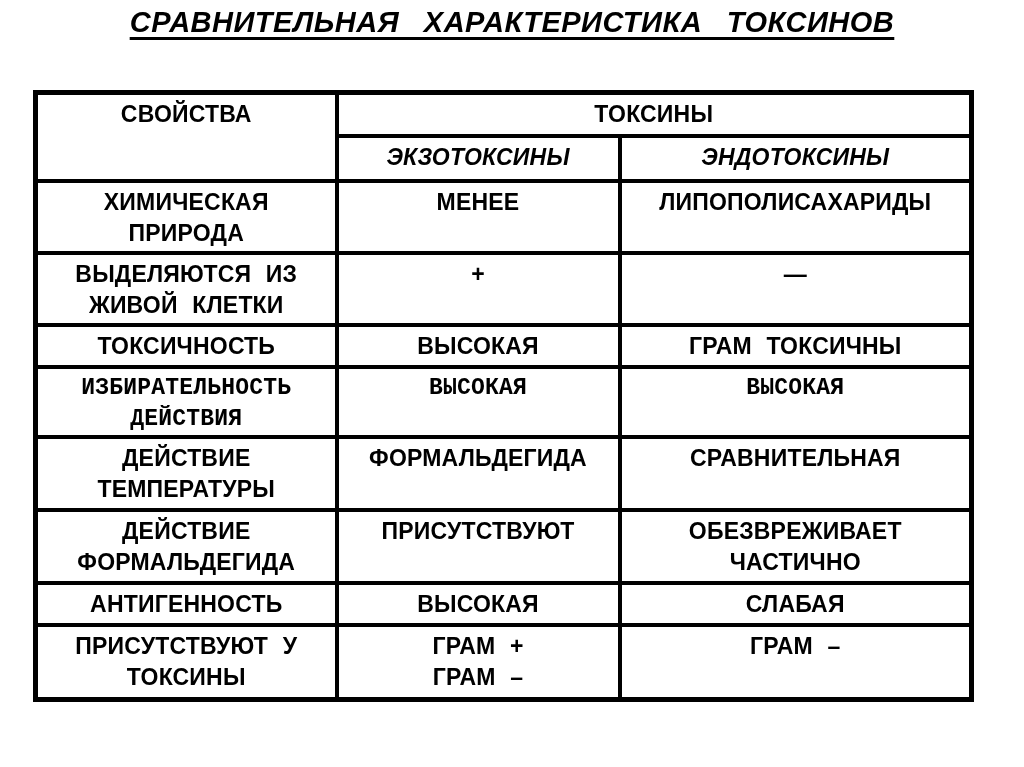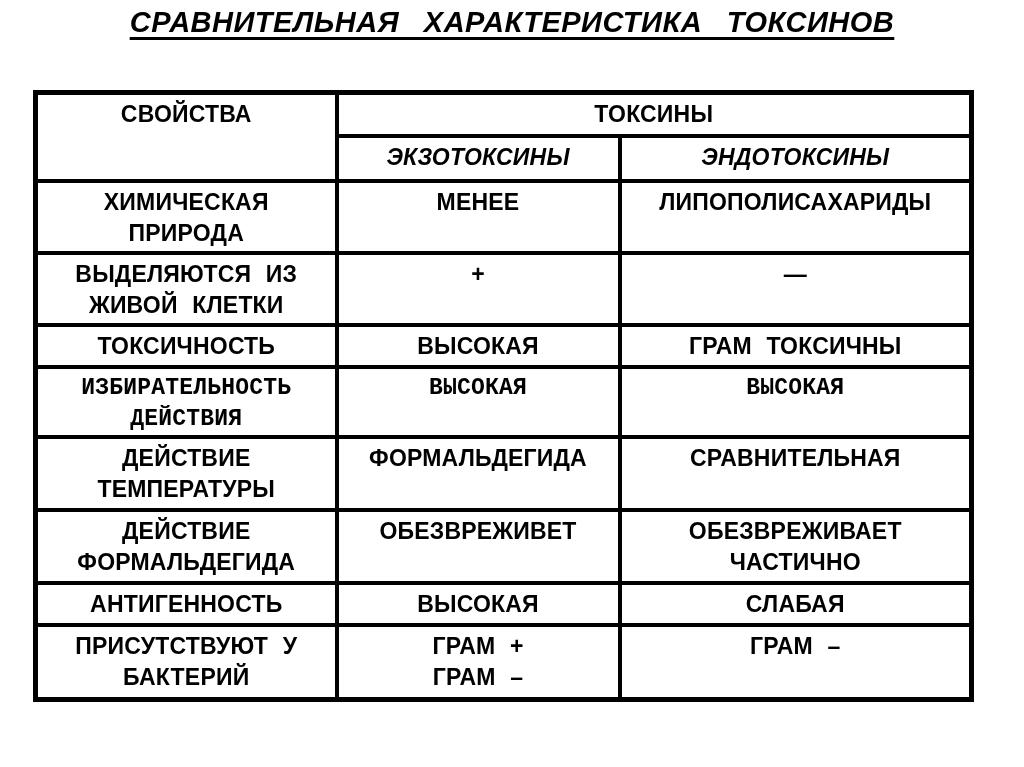--- a/index.html
+++ b/index.html
@@ -133,32 +133,32 @@
       </tr>
       <tr>
         <td>ДЕЙСТВИЕ
 ТЕМПЕРАТУРЫ</td>
         <td>ФОРМАЛЬДЕГИДА</td>
         <td>СРАВНИТЕЛЬНАЯ</td>
       </tr>
       <tr>
         <td>ДЕЙСТВИЕ
 ФОРМАЛЬДЕГИДА</td>
-        <td>ОБЕЗВРЕЖИВЕТ</td>
+        <td>ПРИСУТСТВУЮТ</td>
         <td>ОБЕЗВРЕЖИВАЕТ
 ЧАСТИЧНО</td>
       </tr>
       <tr>
         <td>АНТИГЕННОСТЬ</td>
         <td>ВЫСОКАЯ</td>
         <td>СЛАБАЯ</td>
       </tr>
       <tr>
         <td>ПРИСУТСТВУЮТ У
-БАКТЕРИЙ</td>
+ТОКСИНЫ</td>
         <td>ГРАМ +
 ГРАМ –</td>
         <td>ГРАМ –</td>
       </tr>
     </tbody>
   </table>
 
 </div>
 
 </body></html>

